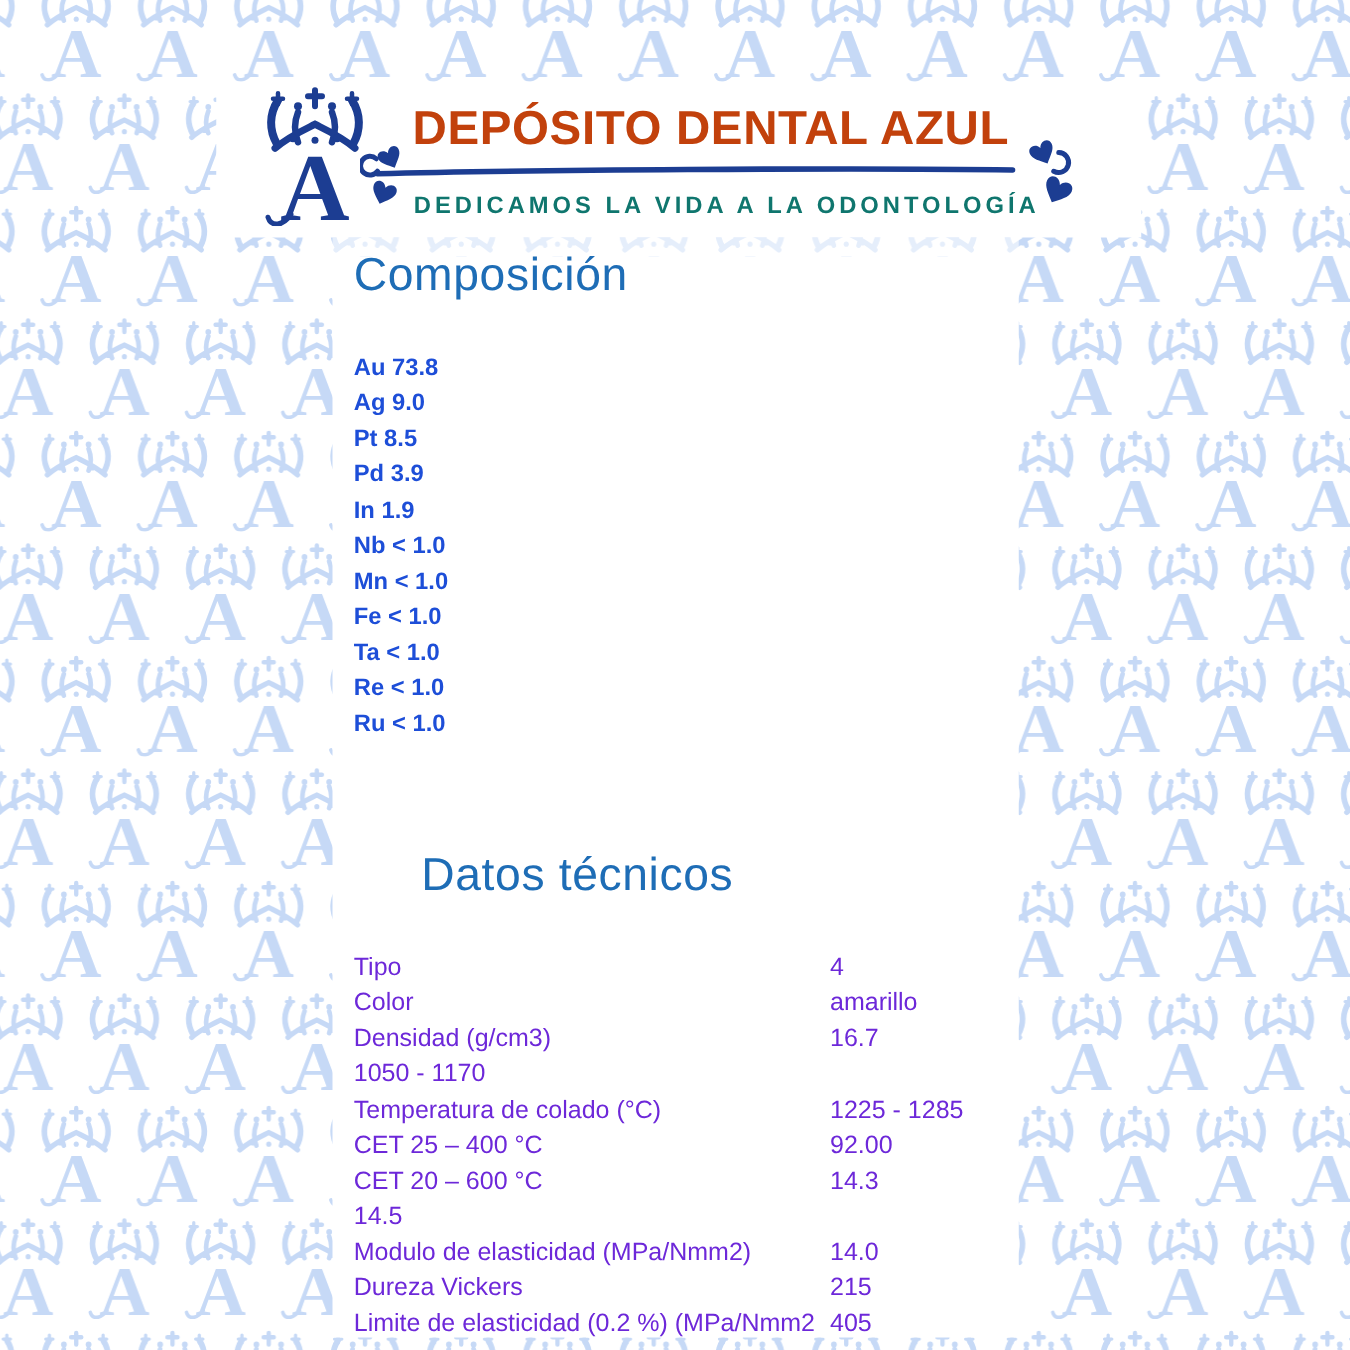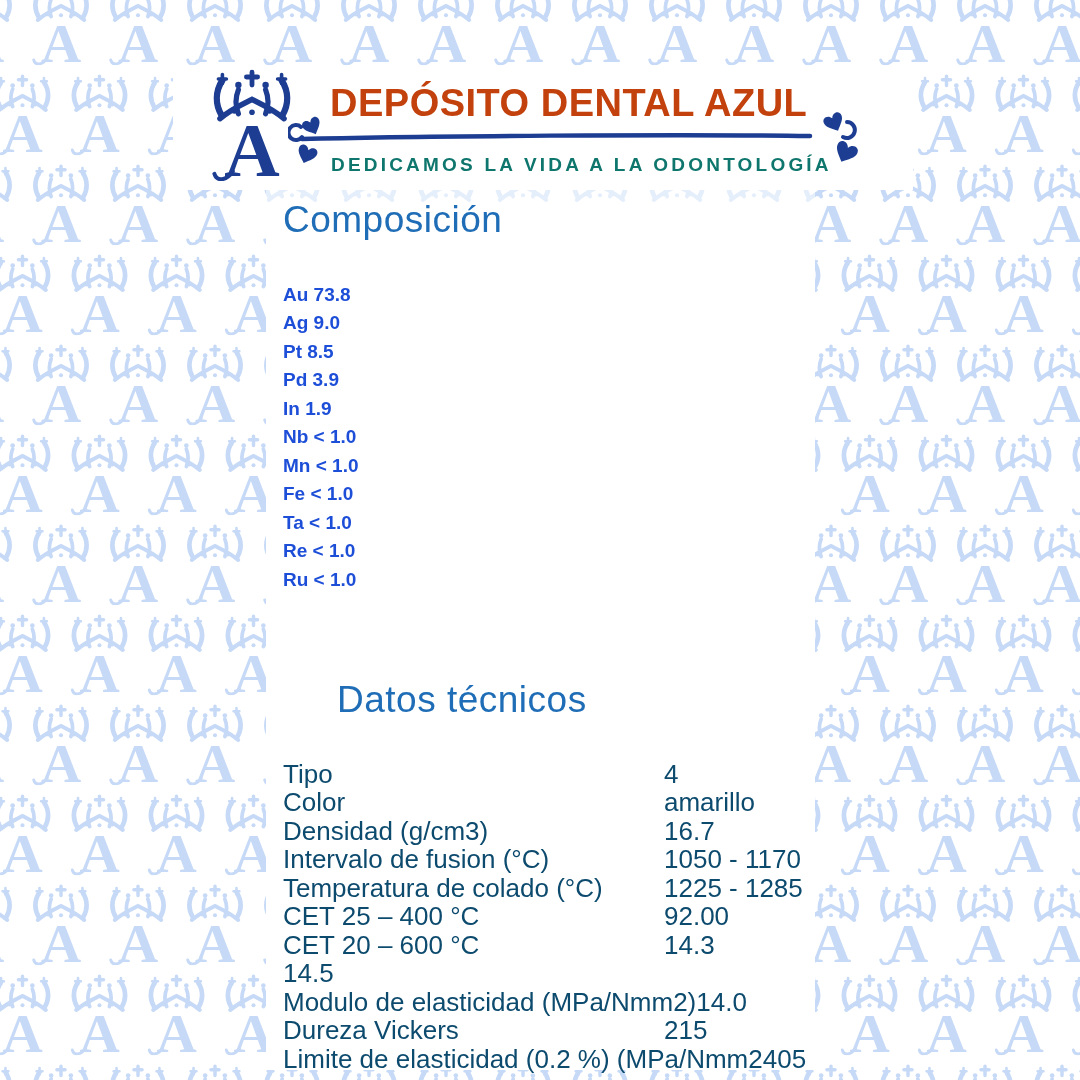--- a/index.html
+++ b/index.html
@@ -30,21 +30,21 @@
     font-size:37px;font-weight:300;letter-spacing:.5px;
     color:#1e6db6;line-height:1.1;white-space:nowrap;
   }
   #composition-title{left:283px;top:200px;}
   #technical-title{left:680px;}
   #composition-list{left:283px;top:281px;width:515px;}
   .comp-item{
     font-size:19px;line-height:28.45px;color:#1d4ed8;white-space:nowrap;font-weight:bold;
   }
   #technical-table{left:283px;top:760px;width:520px;}
-  .t-row{display:flex;font-size:26px;line-height:28.45px;color:#0c4a6e;}
+  .t-row{display:flex;font-size:20px;line-height:28.45px;color:#6d28d9;}
   .t-label{flex:0 0 381px;white-space:nowrap;}
   .t-value{white-space:nowrap;}
 </style>
 </head>
 <body>
 
 <svg class="bg" width="1080" height="1080" aria-hidden="true">
   <defs>
     <symbol id="crownA" viewBox="0 0 100 140">
       <g stroke="currentColor" fill="none" stroke-linecap="round">
@@ -145,21 +145,20 @@
       <span class="t-label">Color</span>
       <span class="t-value">amarillo</span>
     </div>
 
     <div class="t-row">
       <span class="t-label">Densidad (g/cm3)</span>
       <span class="t-value">16.7</span>
     </div>
 
     <div class="t-row">
-      <span class="t-label">Intervalo de fusion (°C)</span>
       <span class="t-value">1050 - 1170</span>
     </div>
 
     <div class="t-row">
       <span class="t-label">Temperatura de colado (°C)</span>
       <span class="t-value">1225 - 1285</span>
     </div>
 
     <div class="t-row">
       <span class="t-label">CET 25 – 400 °C</span>

